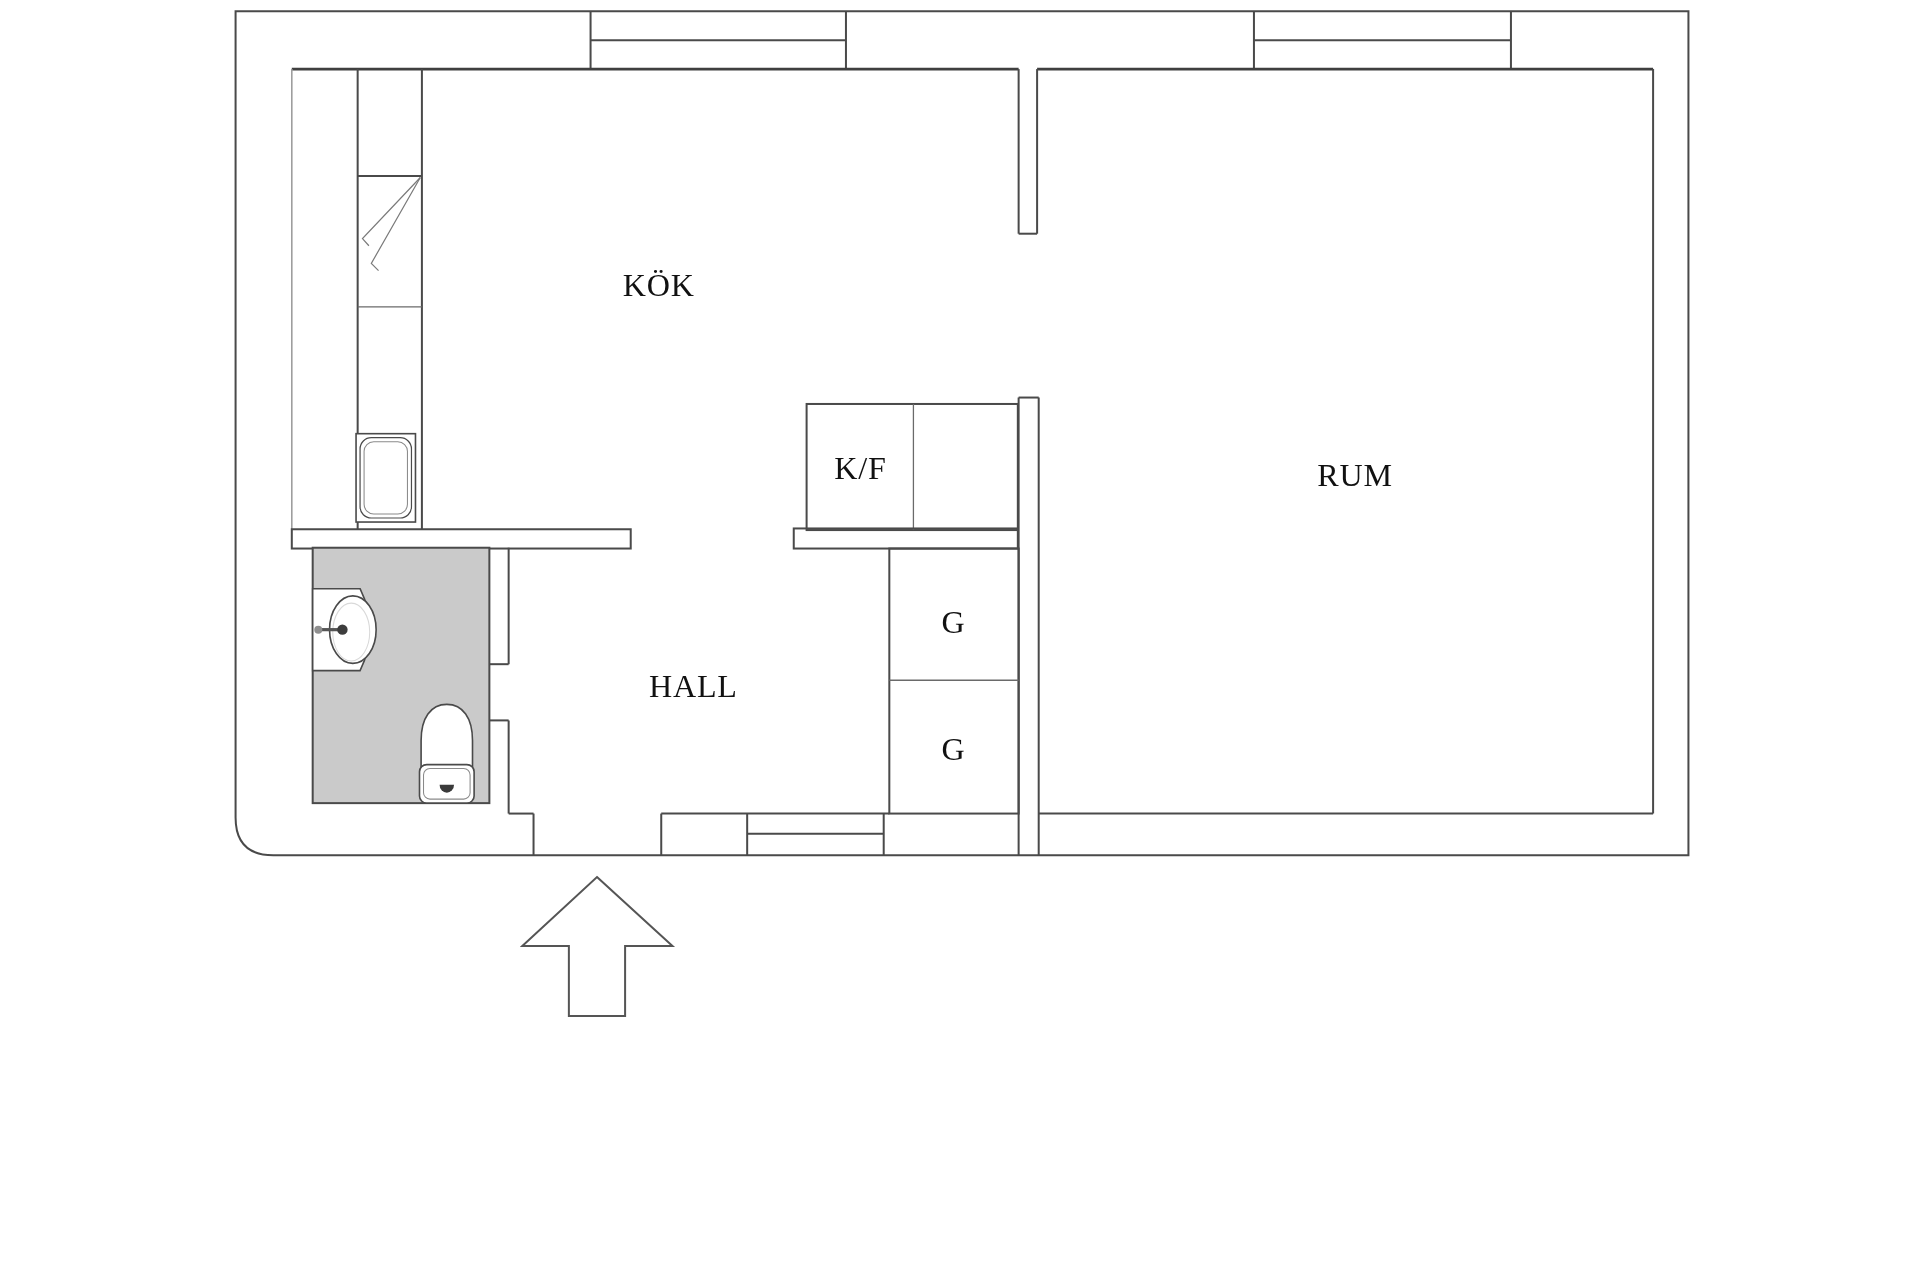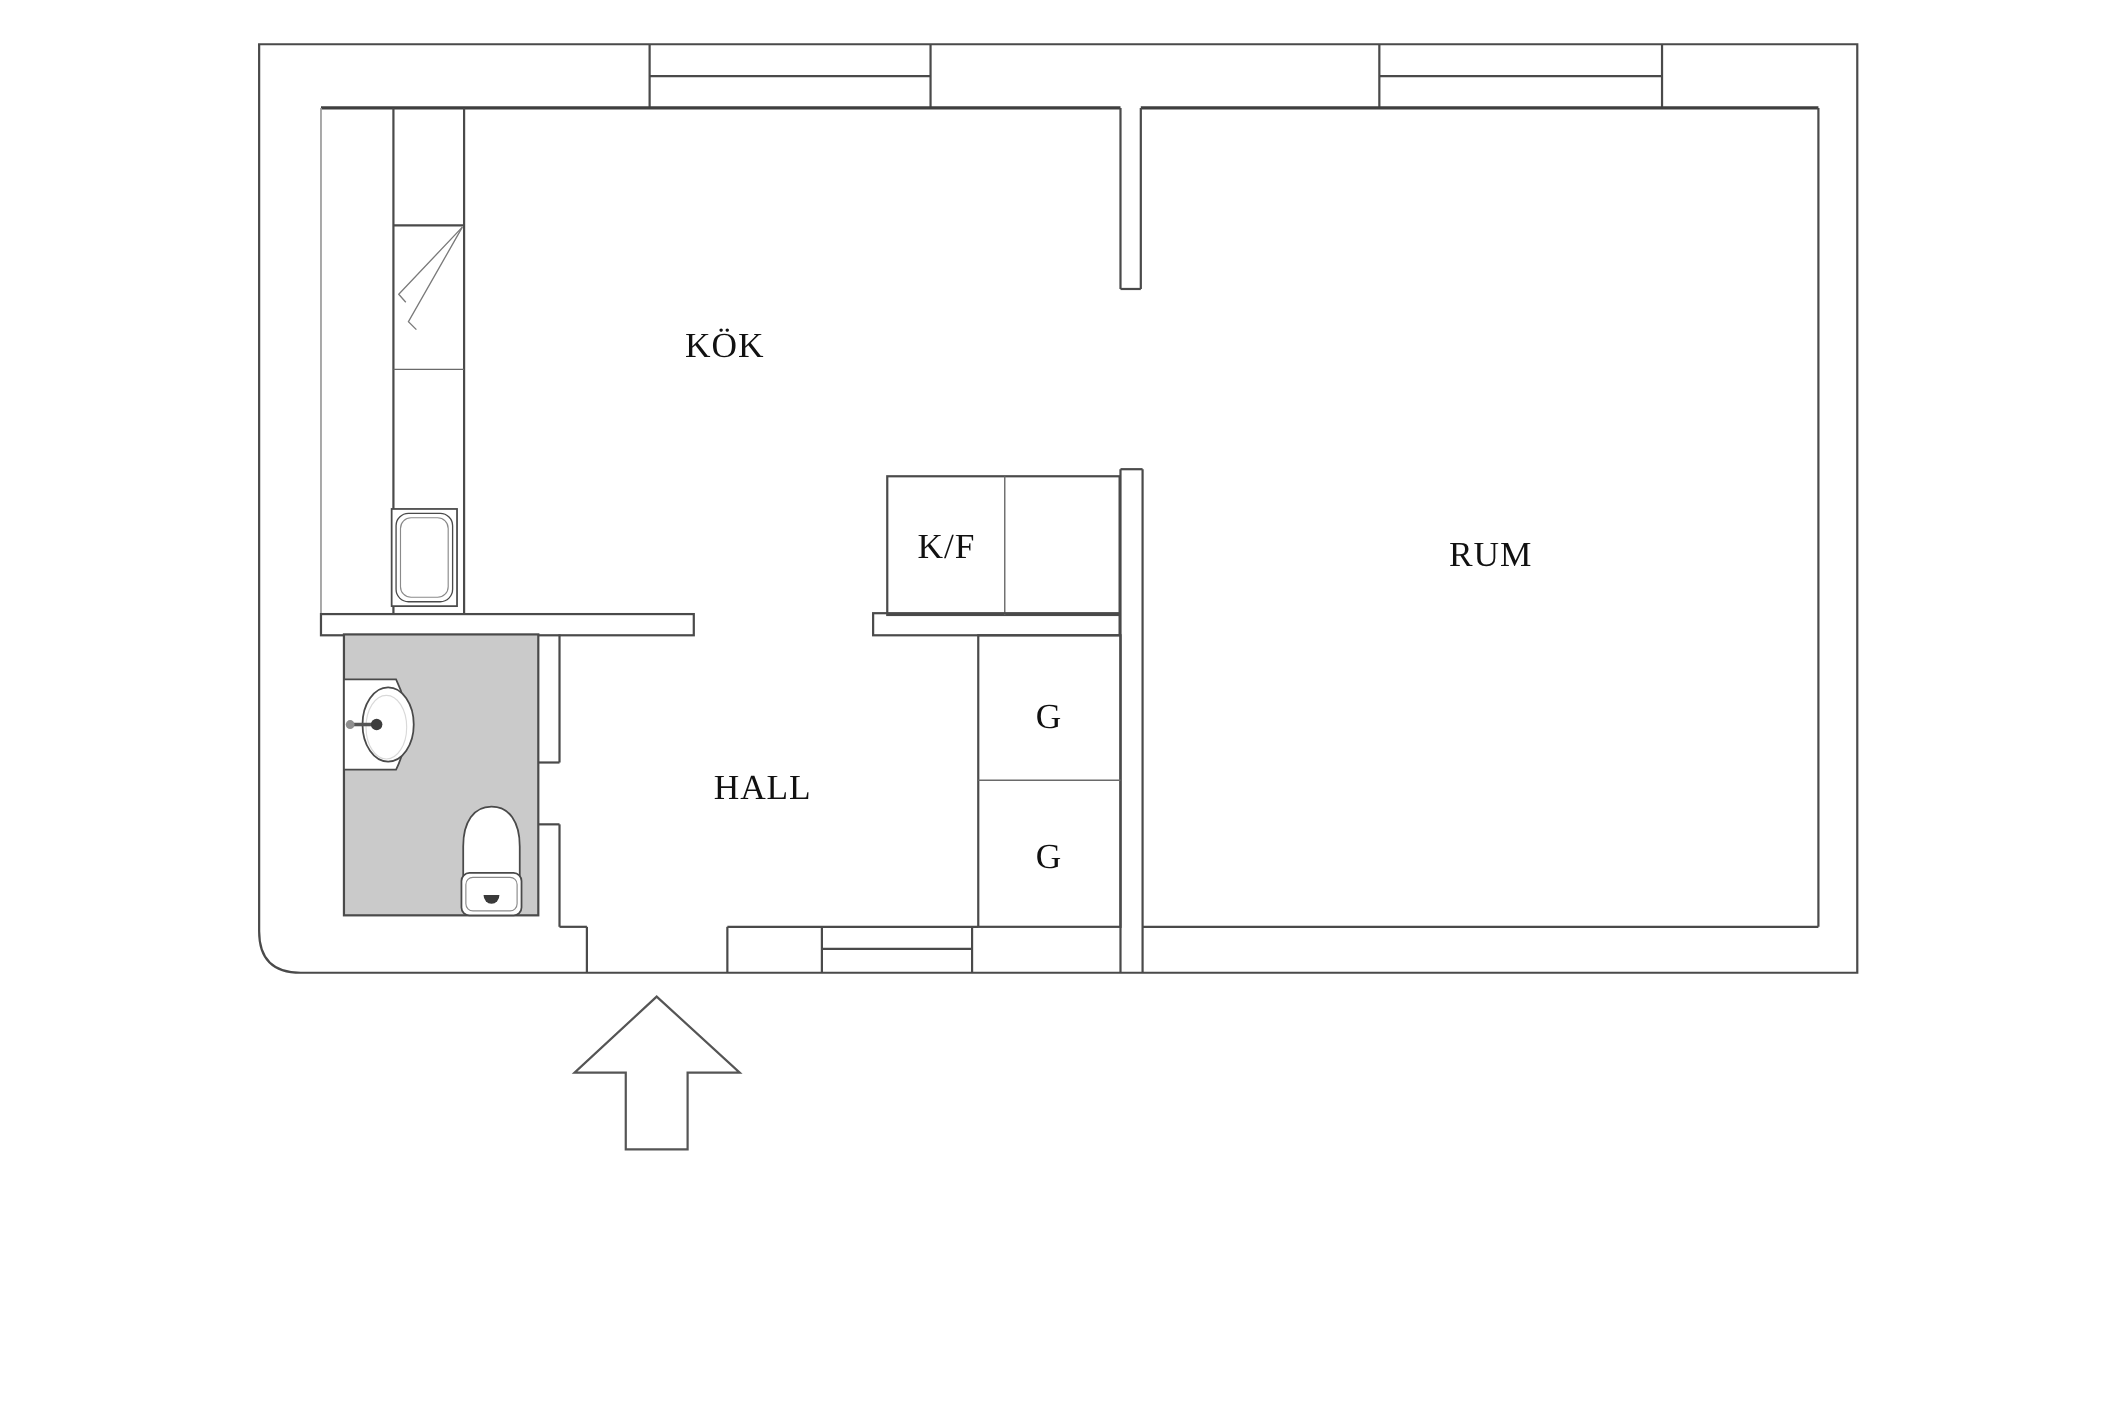--- a/index.html
+++ b/index.html
@@ -2,21 +2,20 @@
 <html><head>
 <meta charset="utf-8">
 <style>
   html,body{margin:0;padding:0;background:#ffffff;}
   .stage{
     position:relative;
     width:1920px;height:1028px;
     background:#ffffff;
     font-family:"Liberation Serif","DejaVu Serif",serif;
     overflow:hidden;
-    margin-top:29px;
   }
   svg{display:block;width:100%;height:100%;}
   .wall{stroke:#4a4a4a;stroke-width:2.5;fill:none;}
   .wall-thick{stroke:#3f3f3f;stroke-width:3.5;fill:none;}
   .wall-thin{stroke:#6a6a6a;stroke-width:1.6;fill:none;}
   .light-line{stroke:#9e9e9e;stroke-width:2;fill:none;}
   .fixture{stroke:#4a4a4a;stroke-width:2;fill:#ffffff;}
   .fixture-line{stroke:#8a8a8a;stroke-width:1.3;fill:none;}
   .marker{stroke:#7a7a7a;stroke-width:1.5;fill:none;}
   .room-label{

